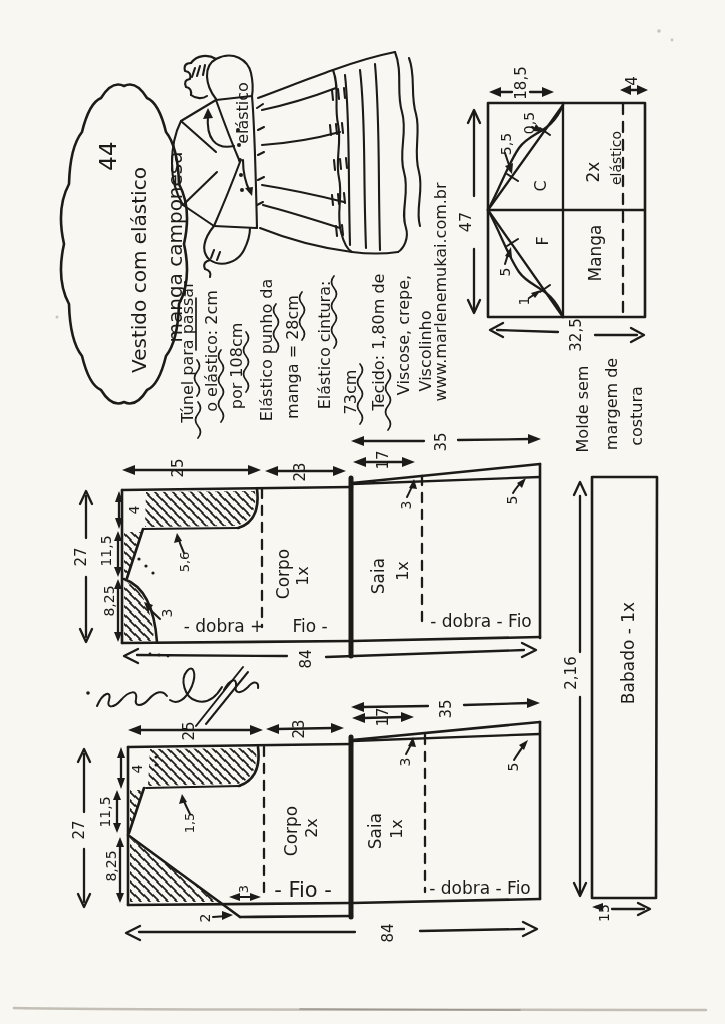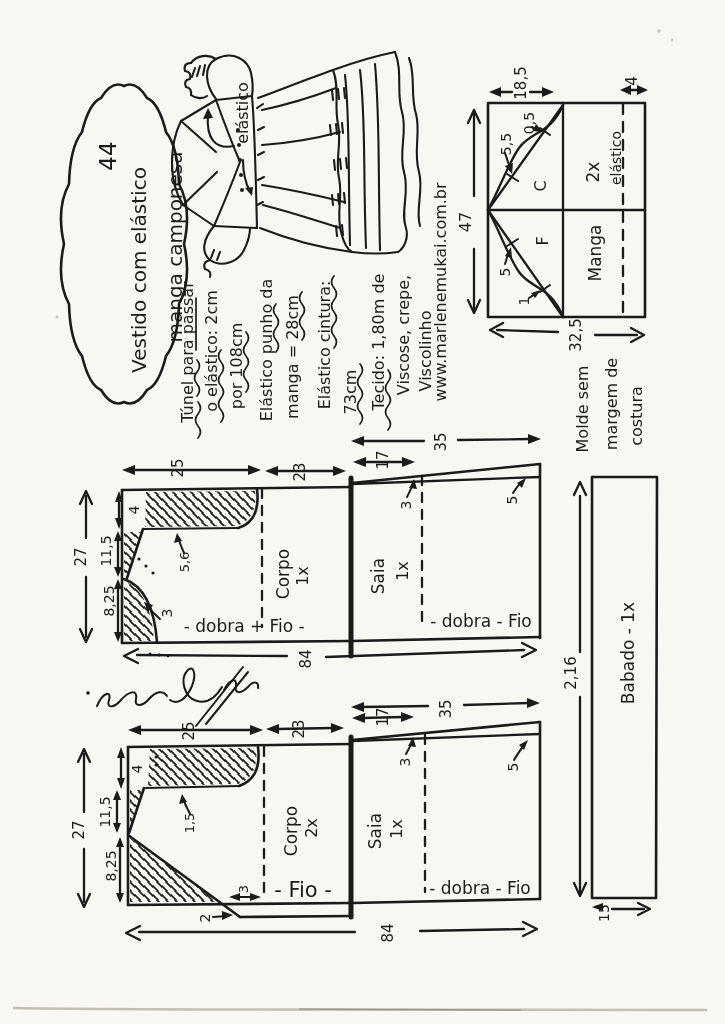--- a/index.html
+++ b/index.html
@@ -300,21 +300,21 @@
 <div class="lbl" style="left:184px;top:562px;font-size:13px;">5,6</div>
 <div class="lbl" style="left:167px;top:613px;font-size:14px;">3</div>
 <div class="lbl" style="left:406px;top:505px;font-size:14px;">3</div>
 <div class="lbl" style="left:512px;top:500px;font-size:14px;">5</div>
 <div class="lbl" style="left:306px;top:659px;font-size:15px;">84</div>
 <div class="lbl" style="left:283px;top:574px;font-size:17px;">Corpo</div>
 <div class="lbl" style="left:303px;top:576px;font-size:16px;">1x</div>
 <div class="lbl" style="left:378px;top:576px;font-size:17px;">Saia</div>
 <div class="lbl" style="left:403px;top:571px;font-size:16px;">1x</div>
 <div class="lbl h" style="left:224px;top:626px;font-size:17px;">- dobra +</div>
-<div class="lbl h" style="left:287px;top:626px;font-size:17px;">Fio -</div>
+<div class="lbl h" style="left:310px;top:626px;font-size:17px;">Fio -</div>
 <div class="lbl h" style="left:481px;top:621px;font-size:17px;">- dobra - Fio</div>
 
 <div class="lbl" style="left:189px;top:731px;font-size:15px;">25</div>
 <div class="lbl" style="left:299px;top:729px;font-size:15px;">23</div>
 <div class="lbl" style="left:383px;top:717px;font-size:15px;">17</div>
 <div class="lbl" style="left:446px;top:709px;font-size:15px;">35</div>
 <div class="lbl" style="left:79px;top:830px;font-size:15px;">27</div>
 <div class="lbl" style="left:137px;top:769px;font-size:14px;">4</div>
 <div class="lbl" style="left:105px;top:812px;font-size:14px;">11,5</div>
 <div class="lbl" style="left:111px;top:866px;font-size:14px;">8,25</div>

